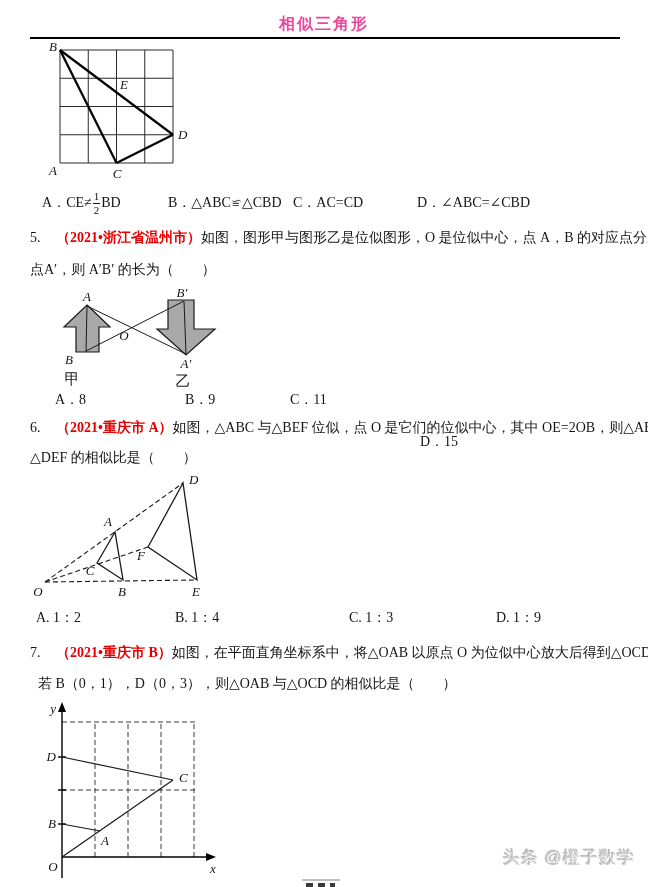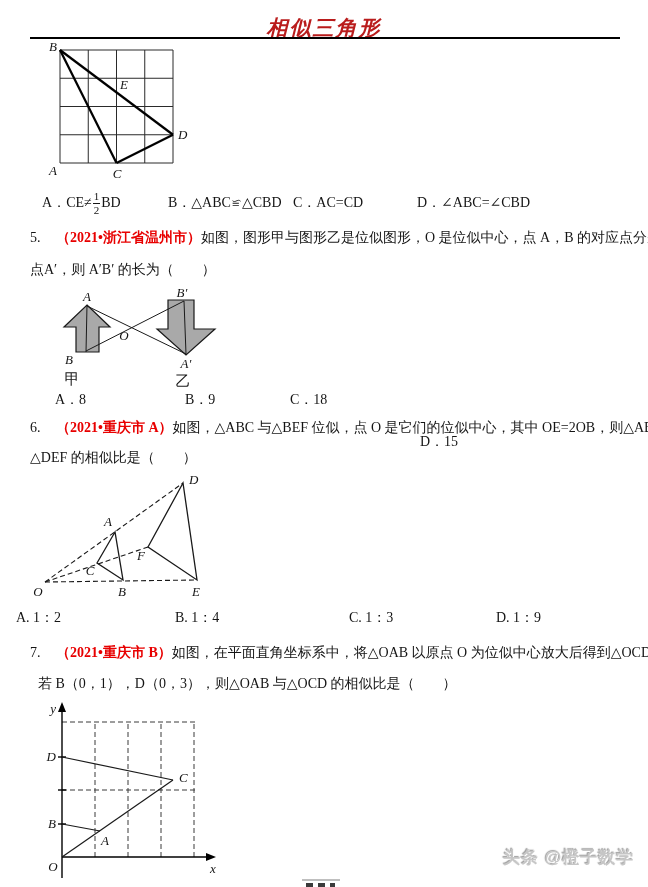--- a/index.html
+++ b/index.html
@@ -1,34 +1,34 @@
 <!DOCTYPE html>
 <html><head>
 <meta charset="utf-8">
 <style>
   html,body{margin:0;padding:0;background:#ffffff;}
   #page{position:relative;width:648px;height:887px;background:#fff;overflow:hidden;
         font-family:"Liberation Serif","DejaVu Serif",serif;color:#141414;}
   .abs{position:absolute;}
   .title{font-family:"Liberation Sans","DejaVu Sans",sans-serif;font-weight:bold;
-         font-size:21px;letter-spacing:2px;color:#b91c1c;font-style:italic;}
+         font-size:16px;letter-spacing:2px;color:#ec4899;}
   .rule{border-top:2px solid #000;height:0;}
   .qline{font-size:14px;white-space:nowrap;color:#141414;}
   .qnum{display:inline-block;min-width:26px;}
   .src{color:#e80000;font-weight:bold;margin-top:20px;}
   .optrow{font-size:14px;color:#141414;}
   .opt{position:absolute;white-space:nowrap;}
   .row1 .opt{display:inline-flex;align-items:center;height:34px;}
   .frac{display:inline-flex;flex-direction:column;align-items:center;
         font-size:11px;line-height:1.1;margin:0 1px;transform:translateY(0px);}
   .frac .den{border-top:1px solid #141414;padding:0 1px;}
   svg text{font-family:"Liberation Serif","DejaVu Serif",serif;}
   .ptlab{font-style:italic;font-size:13px;fill:#141414;}
   .cjklab{font-family:"Liberation Sans","DejaVu Sans",sans-serif;font-size:15px;fill:#141414;}
-  .wm{font-family:"Liberation Sans","DejaVu Sans",sans-serif;font-weight:bold;
+  .wm{font-family:"Liberation Sans","DejaVu Sans",sans-serif;font-weight:normal;
       font-size:17px;letter-spacing:1px;color:#c6c6c6;
       text-shadow:1px 1px 0 #ffffff,-1px -1px 1px #9d9d9d;}
   .clipmark{background:#3a3a3a;}
 </style>
 </head>
 <body>
 
 <div id="page">
 
   <div class="abs title" style="top:14px;left:0;width:648px;text-align:center;">相似三角形</div>
@@ -93,21 +93,21 @@
     <text class="ptlab" x="84" y="52" text-anchor="middle">O</text>
     <text class="ptlab" x="142" y="9" text-anchor="middle">B′</text>
     <text class="ptlab" x="146" y="80" text-anchor="middle">A′</text>
     <text class="cjklab" x="32" y="96" text-anchor="middle">甲</text>
     <text class="cjklab" x="143" y="98" text-anchor="middle">乙</text>
   </svg>
 
   <div class="abs optrow" style="top:391px;left:0;width:648px;">
     <span class="opt" style="left:55px;">A．8</span>
     <span class="opt" style="left:185px;">B．9</span>
-    <span class="opt" style="left:290px;">C．18</span>
+    <span class="opt" style="left:290px;">C．11</span>
     <span class="opt" style="left:420px;margin-top:42px;">D．15</span>
   </div>
 
   <div class="abs qline" style="top:419px;left:30px;">
     <span class="qnum">6.</span><span class="src">（2021•重庆市 A）</span><span>如图，△ABC 与△BEF 位似，点 O 是它们的位似中心，其中 OE=2OB，则△ABC 与</span>
   </div>
   <div class="abs qline" style="top:449px;left:30px;">△DEF 的相似比是（　　）</div>
 
   <svg class="abs" style="left:25px;top:470px;" width="200" height="135" viewBox="0 0 200 135">
     <g stroke="#1a1a1a" stroke-width="1.1" stroke-dasharray="5,3" fill="none">
@@ -122,21 +122,21 @@
     <text class="ptlab" x="13" y="126" text-anchor="middle">O</text>
     <text class="ptlab" x="97" y="126" text-anchor="middle">B</text>
     <text class="ptlab" x="171" y="126" text-anchor="middle">E</text>
     <text class="ptlab" x="164" y="14">D</text>
     <text class="ptlab" x="83" y="56" text-anchor="middle">A</text>
     <text class="ptlab" x="65" y="105" text-anchor="middle">C</text>
     <text class="ptlab" x="116" y="90" text-anchor="middle">F</text>
   </svg>
 
   <div class="abs optrow" style="top:609px;left:0;width:648px;">
-    <span class="opt" style="left:16px;">A. 1：2</span>
+    <span class="opt" style="left:36px;">A. 1：2</span>
     <span class="opt" style="left:175px;">B. 1：4</span>
     <span class="opt" style="left:322px;margin-left:27px;">C. 1：3</span>
     <span class="opt" style="left:468px;margin-left:28px;">D. 1：9</span>
   </div>
 
   <div class="abs qline" style="top:644px;left:30px;">
     <span class="qnum">7.</span><span class="src">（2021•重庆市 B）</span><span>如图，在平面直角坐标系中，将△OAB 以原点 O 为位似中心放大后得到△OCD，</span>
   </div>
   <div class="abs qline" style="top:675px;left:38px;text-align:center;">若 B（0，1），D（0，3），则△OAB 与△OCD 的相似比是（　　）</div>
 

